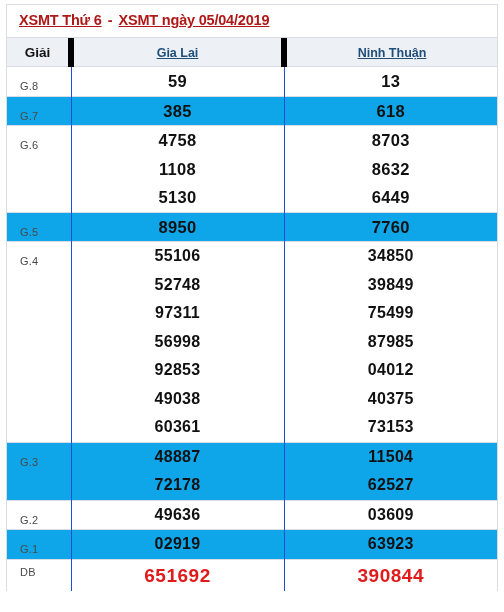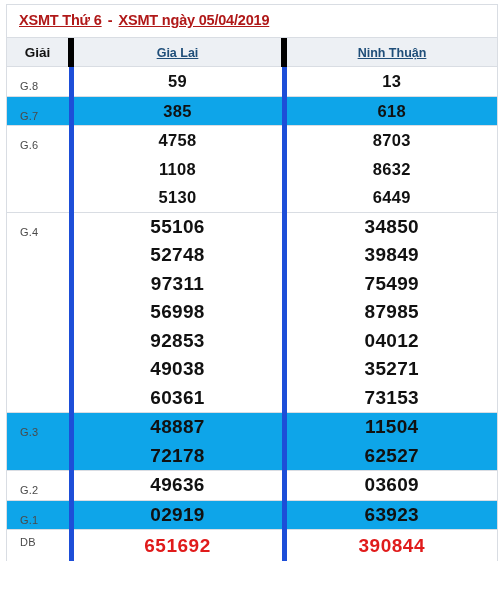--- a/index.html
+++ b/index.html
@@ -87,34 +87,34 @@
     color:#4a4a4a;
     font-size:11px;
     font-weight:normal;
     text-align:left;
     padding-left:13px;
     vertical-align:top;
     padding-top:13px;
     letter-spacing:0.2px;
   }
   tbody td.vals{
-    border-left:5px solid #1d4ed8;
+    border-left:1px solid #1d4ed8;
     text-align:center;
   }
   tbody tr.grp-start td{border-top:1px solid #d9dde3;}
   .num{
     display:block;
     color:#111111;
     font-weight:bold;
     font-size:16.5px;
     line-height:28.5px;
     text-align:center;
     letter-spacing:0.3px;
   }
-  .num.small{font-size:19px;}
+  .num.small{font-size:16px;}
   .num.db{
     color:#e01b1b;
     font-size:19px;
     line-height:31px;
     letter-spacing:0.5px;
   }
   tbody td.prize.db-prize{padding-top:6px;}
 </style>
 </head>
 <body>
@@ -168,38 +168,47 @@
               <span class="num">4758</span>
               <span class="num">1108</span>
               <span class="num">5130</span>
             </td>
             <td class="vals">
               <span class="num">8703</span>
               <span class="num">8632</span>
               <span class="num">6449</span>
             </td>
           </tr>
+          <tr class="alt grp-start">
+            <td class="prize">G.5</td>
+            <td class="vals">
+              <span class="num">8950</span>
+            </td>
+            <td class="vals">
+              <span class="num">7760</span>
+            </td>
+          </tr>
           <tr class="grp-start">
             <td class="prize">G.4</td>
             <td class="vals">
               <span class="num small">55106</span>
               <span class="num small">52748</span>
               <span class="num small">97311</span>
               <span class="num small">56998</span>
               <span class="num small">92853</span>
               <span class="num small">49038</span>
               <span class="num small">60361</span>
             </td>
             <td class="vals">
               <span class="num small">34850</span>
               <span class="num small">39849</span>
               <span class="num small">75499</span>
               <span class="num small">87985</span>
               <span class="num small">04012</span>
-              <span class="num small">35271</span>
+              <span class="num small">40375</span>
               <span class="num small">73153</span>
             </td>
           </tr>
           <tr class="alt grp-start">
             <td class="prize">G.3</td>
             <td class="vals">
               <span class="num small">48887</span>
               <span class="num small">72178</span>
             </td>
             <td class="vals">

